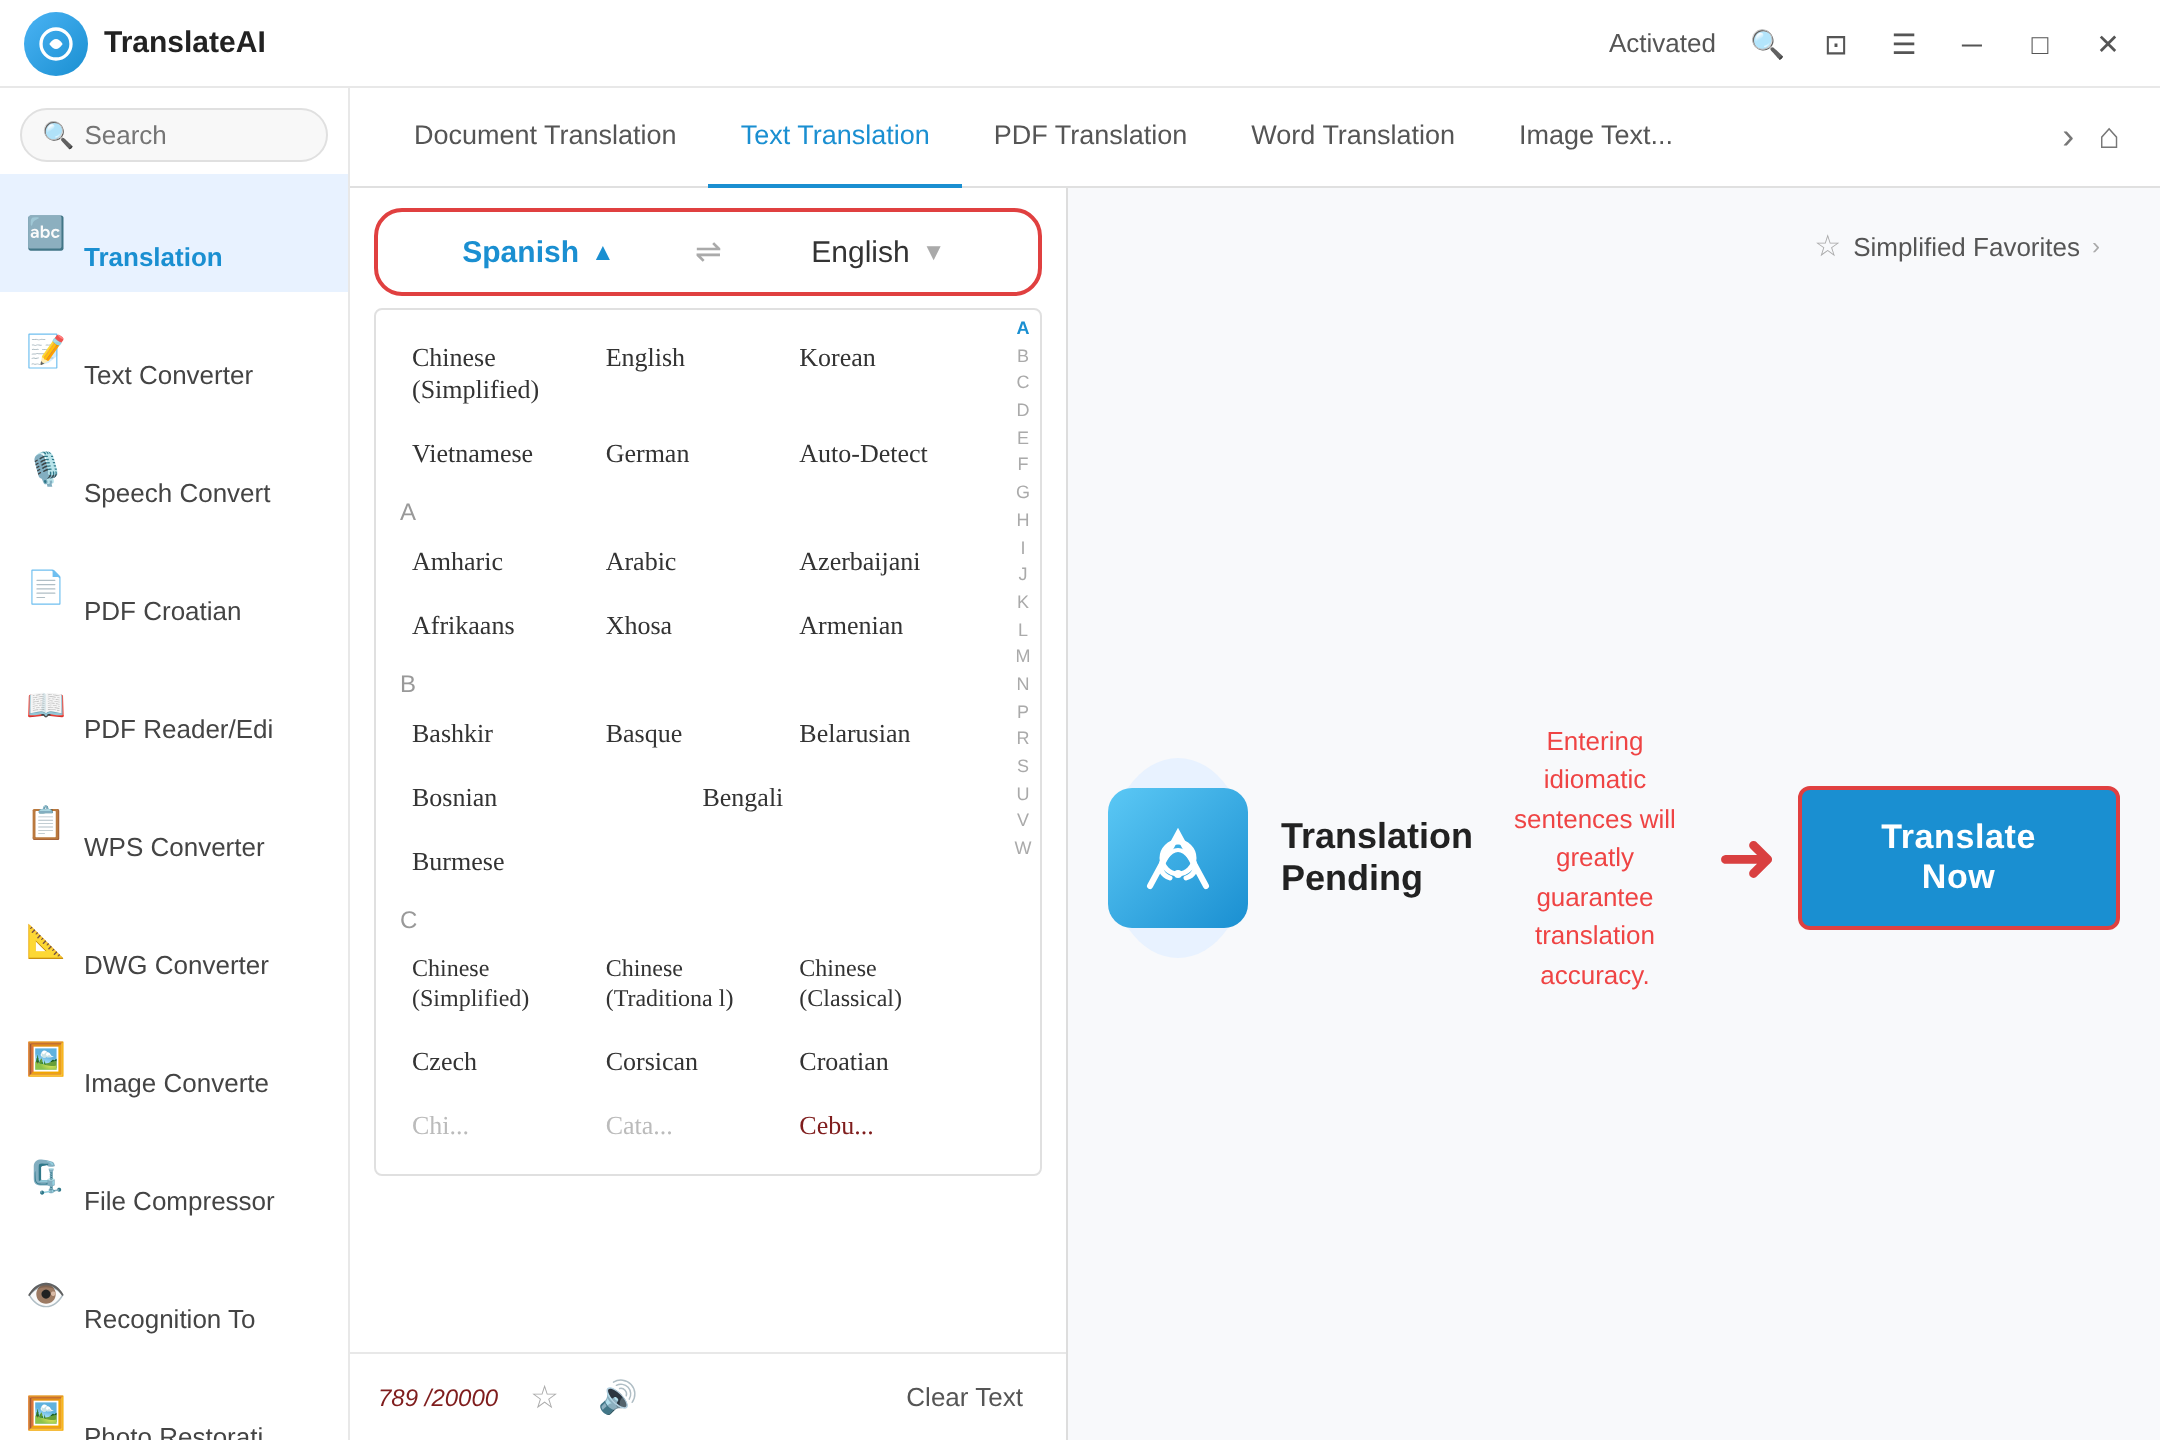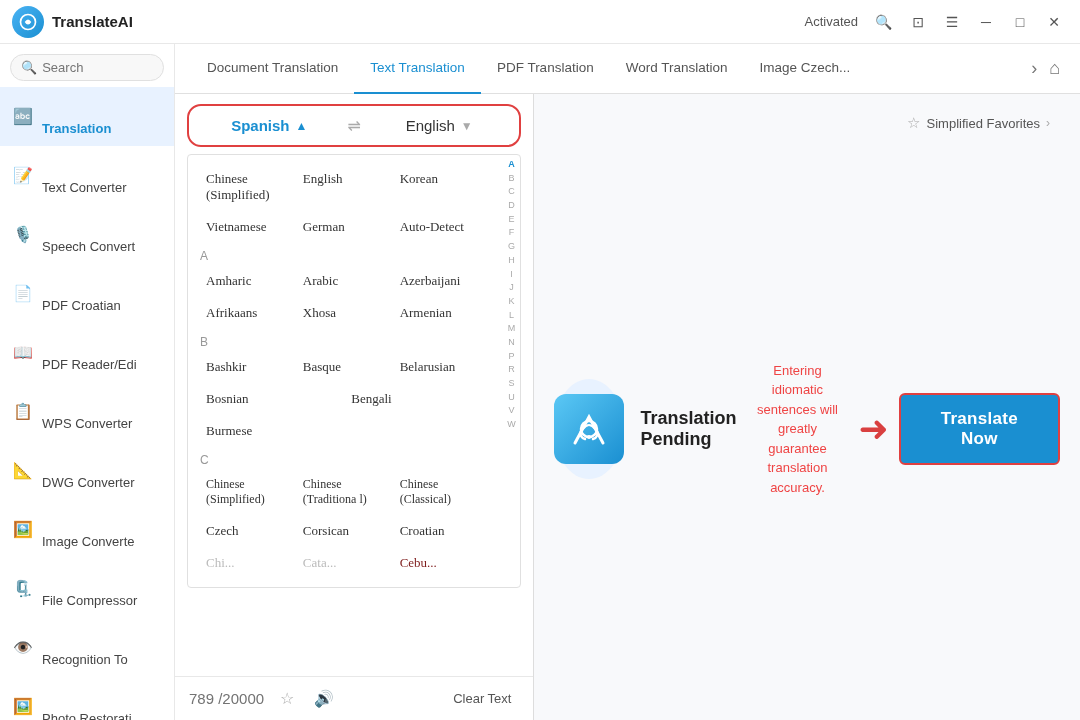--- a/index.html
+++ b/index.html
@@ -280,21 +280,21 @@
       bottom: 0;
       left: 0; right: 0;
       height: 44px;
       background: #fff;
       border-top: 1px solid #e8e8e8;
       display: flex;
       align-items: center;
       padding: 0 14px;
       gap: 12px;
     }
-    .char-count { font-size: 15px; color: #737373; }
+    .char-count { font-size: 12px; color: #7f1d1d; font-style: italic; }
     .bottom-icon { color: #aaa; font-size: 16px; cursor: pointer; padding: 4px; }
     .clear-text-btn {
       margin-left: auto;
       font-size: 13px;
       color: #555;
       cursor: pointer;
       padding: 4px 8px;
       border-radius: 4px;
     }
 
@@ -473,21 +473,21 @@
     </div>
   </div>
 
   <div class="content-area">
 
     <div class="tabs-bar">
       <div class="tab-item">Document Translation</div>
       <div class="tab-item active">Text Translation</div>
       <div class="tab-item">PDF Translation</div>
       <div class="tab-item">Word Translation</div>
-      <div class="tab-item">Image Czech...</div>
+      <div class="tab-item">Image Text...</div>
       <div class="tab-more">›</div>
       <div class="tab-home">⌂</div>
     </div>
 
     <div class="two-pane">
 
       <div class="left-pane">
 
         <div class="lang-selector-bar">
           <div class="lang-selector">

